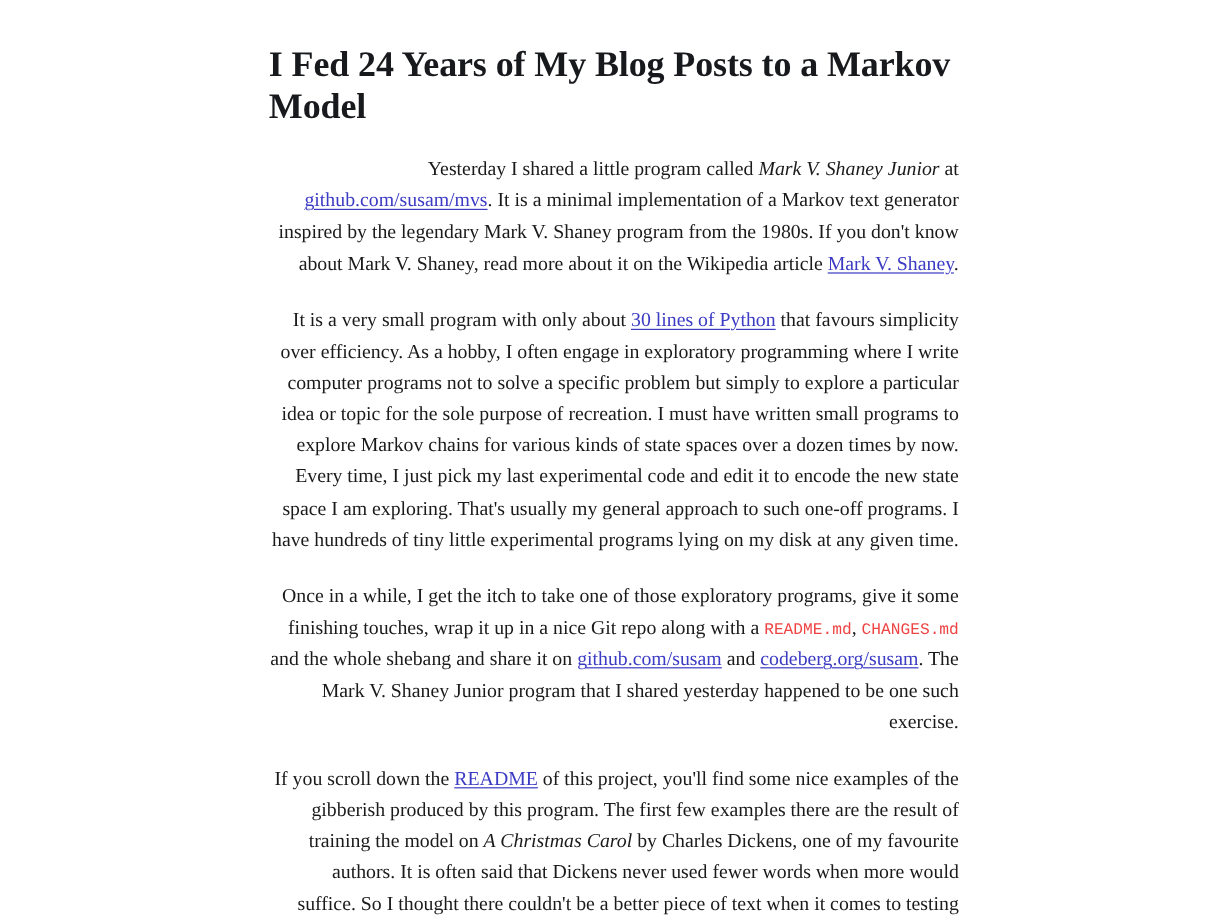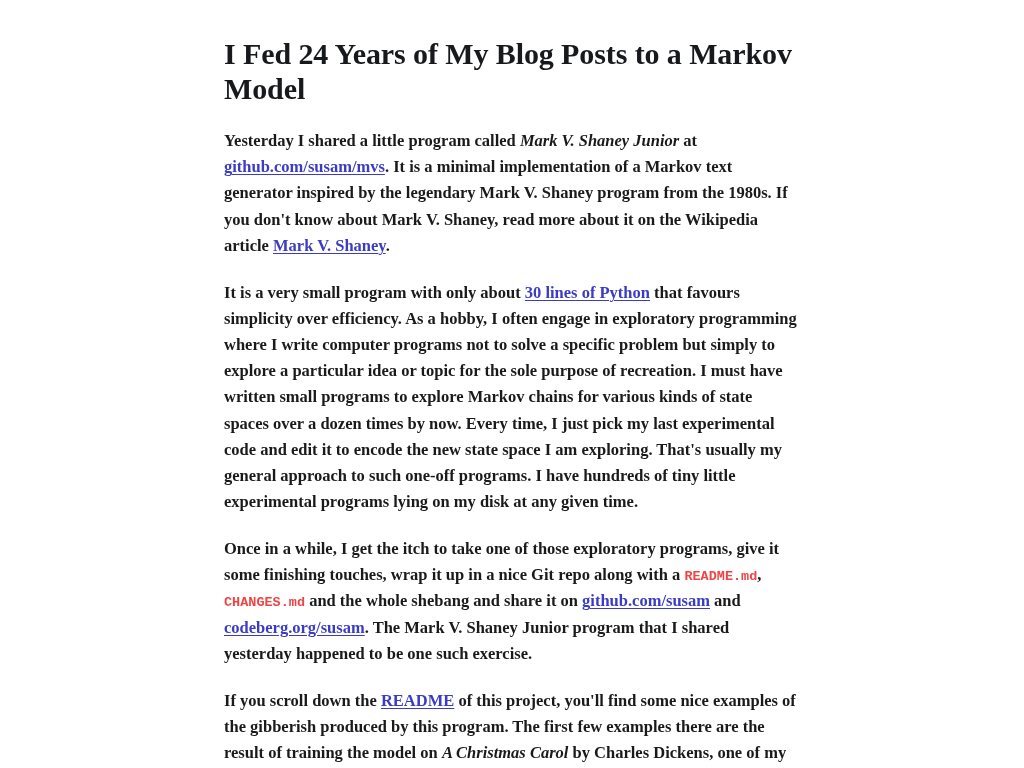--- a/index.html
+++ b/index.html
@@ -44,22 +44,21 @@
     margin: 18px 0 0 0;
   }
   .byline .author {
     font-weight: bold;
   }
   p.body-text {
     font-size: 16.5px;
     line-height: 1.585;
     color: #1a1a1a;
     margin: 21px 0 0 0;
-    text-align: left;
-    font-weight: bold;
+    text-align: right;
   }
   p.body-text:first-of-type {
     margin-top: 22px;
   }
   a.link {
     color: #3b3bc4;
     text-decoration: underline;
     text-decoration-thickness: 1px;
     text-underline-offset: 1.5px;
   }

